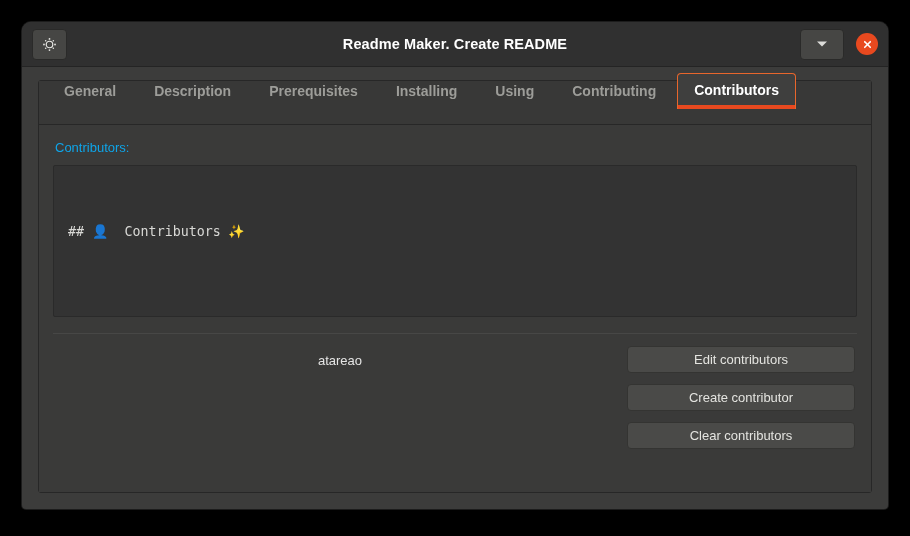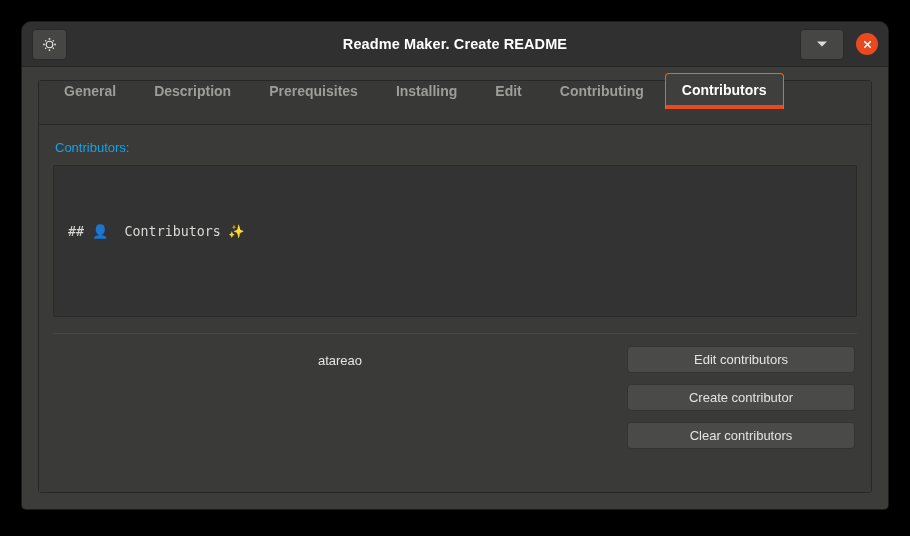--- a/index.html
+++ b/index.html
@@ -255,21 +255,21 @@
     </div>
   </div>
 
   <div class="notebook">
 
     <div class="tabbar">
       <div class="tab">General</div>
       <div class="tab">Description</div>
       <div class="tab">Prerequisites</div>
       <div class="tab">Installing</div>
-      <div class="tab">Edit</div>
+      <div class="tab">Using</div>
       <div class="tab">Contributing</div>
       <div class="tab active">Contributors</div>
     </div>
 
     <div class="page">
 
       <div class="field-label">Contributors:</div>
 
       <div class="editor">
         <div class="ln"><span>## </span><span class="emoji-person">👤</span><span>  Contributors </span><span class="emoji-spark">✨</span></div>

